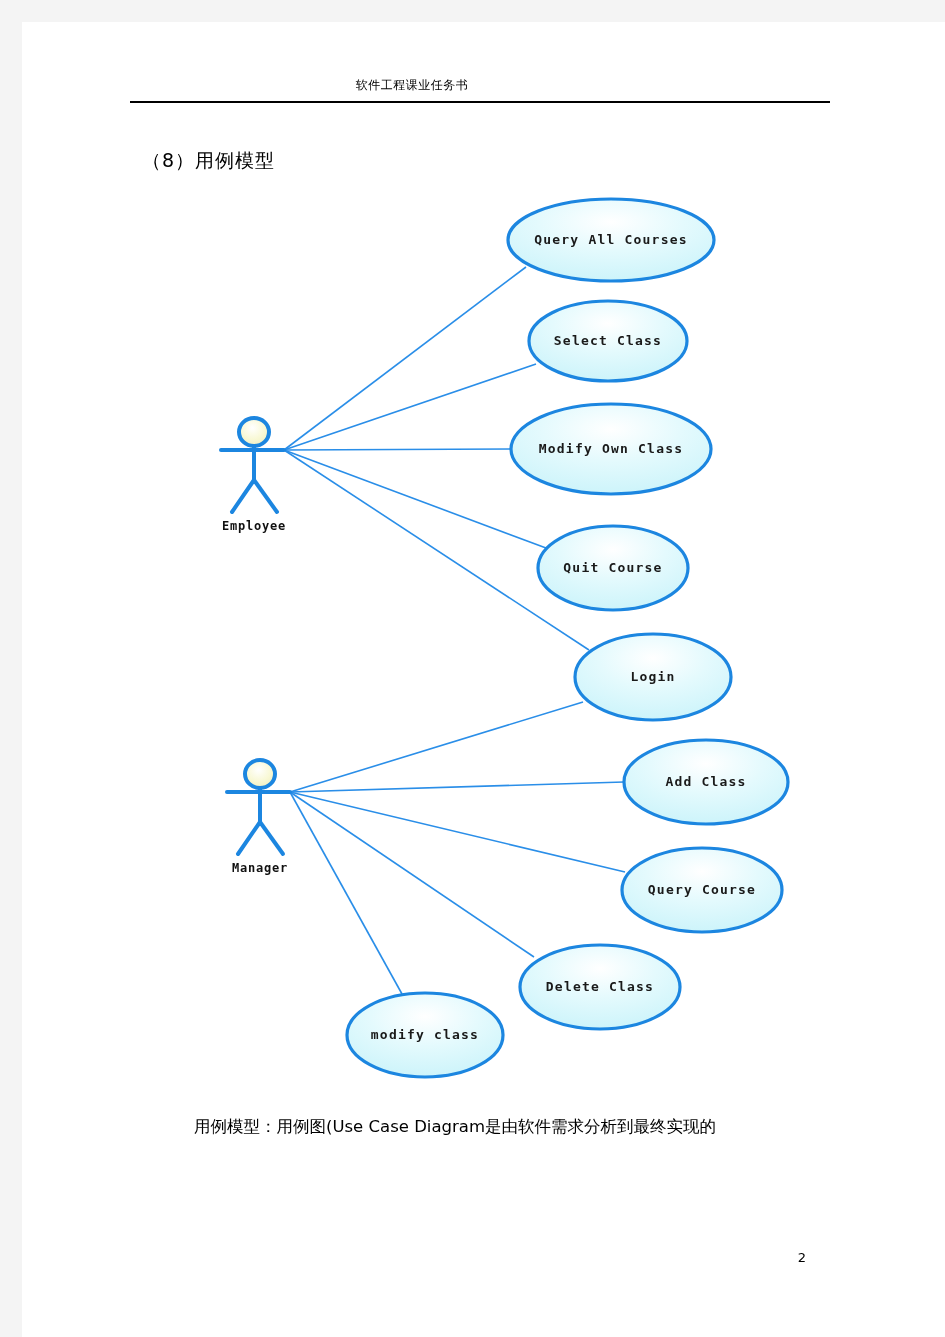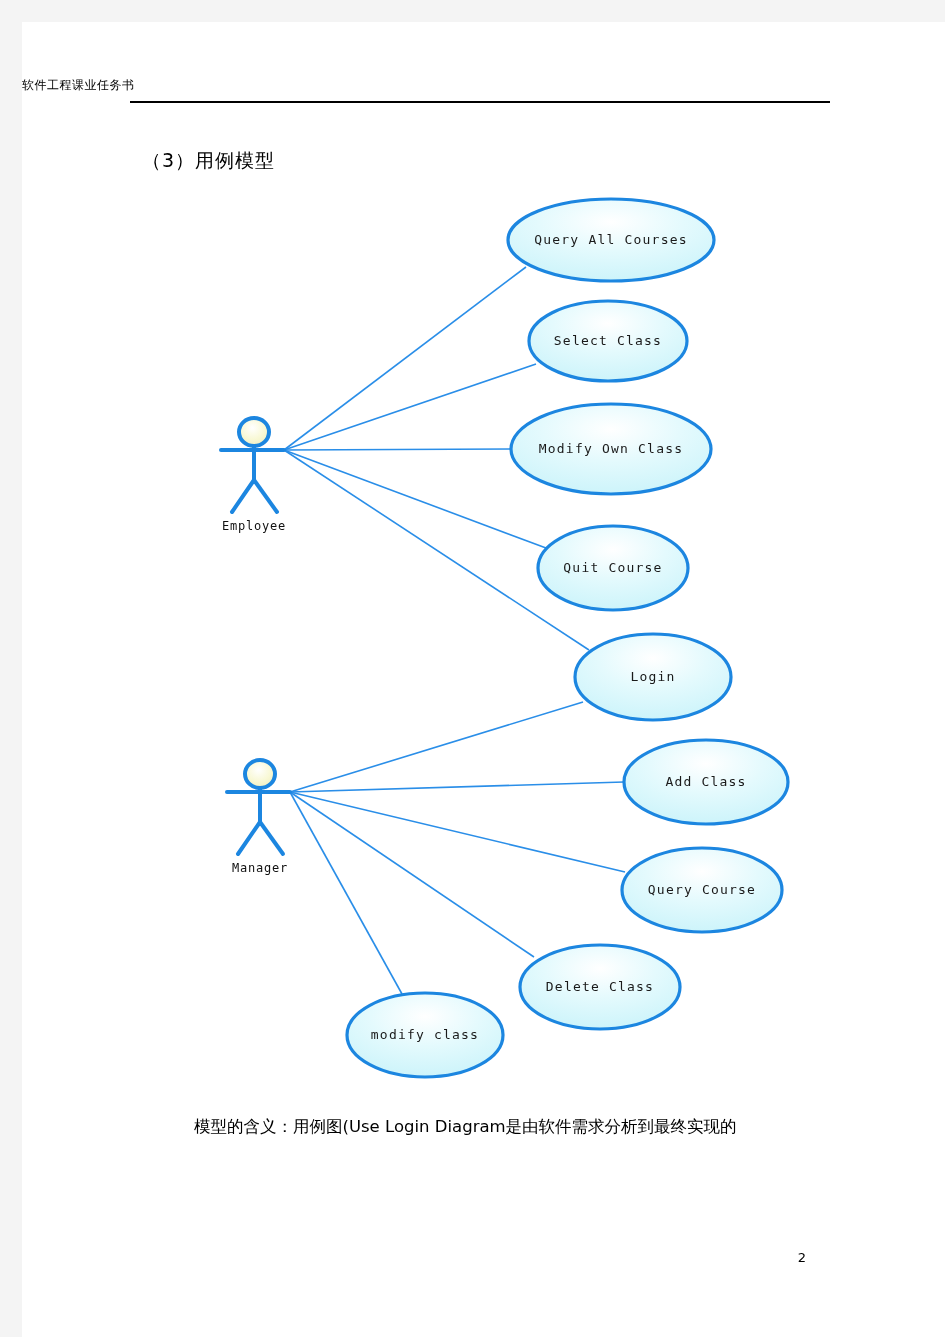--- a/index.html
+++ b/index.html
@@ -26,20 +26,21 @@
   
   #header-zone {
     position: absolute;
     left: 0; top: 0;
     width: 923px; height: 80px;
   }
   #header-title {
     position: absolute;
     left: 0; top: 55px;
     width: 780px;
+    text-align: center;
     font-family: "DejaVu Sans", sans-serif;
     font-size: 12px;
     color: #000;
     letter-spacing: 0.5px;
   }
   #header-rule {
     position: absolute;
     left: 108px; top: 79px;
     width: 700px; height: 0;
     border-top: 2px solid #000;
@@ -53,21 +54,21 @@
     font-size: 19px;
     color: #000;
     letter-spacing: 1px;
     white-space: nowrap;
   }
 
   
   #diagram {
     position: absolute;
     left: 0; top: 160px;
-    width: 923px; height: 920px;
+    width: 923px; height: 920px; font-weight: bold;
   }
   #diagram svg { display: block; }
 
   .uc-label {
     font-family: "DejaVu Sans Mono", monospace;
     font-size: 13px;
     fill: #1a1a1a;
     letter-spacing: 1.2px;
     text-anchor: middle;
     dominant-baseline: middle;
@@ -107,21 +108,21 @@
 </head>
 <body>
 
 <div id="page">
 
   <div id="header-zone">
     <div id="header-title">软件工程课业任务书</div>
     <div id="header-rule"></div>
   </div>
 
-  <div id="section-heading">（3）用例模型</div>
+  <div id="section-heading">（8）用例模型</div>
 
   <div id="diagram">
     <svg width="923" height="920" viewBox="0 0 923 920" xmlns="http://www.w3.org/2000/svg">
       <defs>
         <radialGradient id="ucfill" cx="50%" cy="28%" r="78%">
           <stop offset="0%" stop-color="#ffffff"></stop>
           <stop offset="45%" stop-color="#e4fafd"></stop>
           <stop offset="100%" stop-color="#c9f3fa"></stop>
         </radialGradient>
         <radialGradient id="headfill" cx="45%" cy="35%" r="70%">
@@ -203,18 +204,18 @@
           <line x1="205" y1="610" x2="268" y2="610"></line>
           <line x1="238" y1="640" x2="216" y2="672"></line>
           <line x1="238" y1="640" x2="261" y2="672"></line>
         </g>
         <text class="actor-label" x="238" y="690">Manager</text>
       </g>
     </svg>
   </div>
 
   <div id="body-text">
-    <div><span class="indent"></span><span>模型的含义：用例图(Use Login Diagram是由软件需求分析到最终实现的</span></div>
+    <div><span class="indent"></span><span>用例模型：用例图(Use Case Diagram是由软件需求分析到最终实现的</span></div>
   </div>
 
   <div id="page-number">2</div>
 
 </div>
 
 </body></html>

